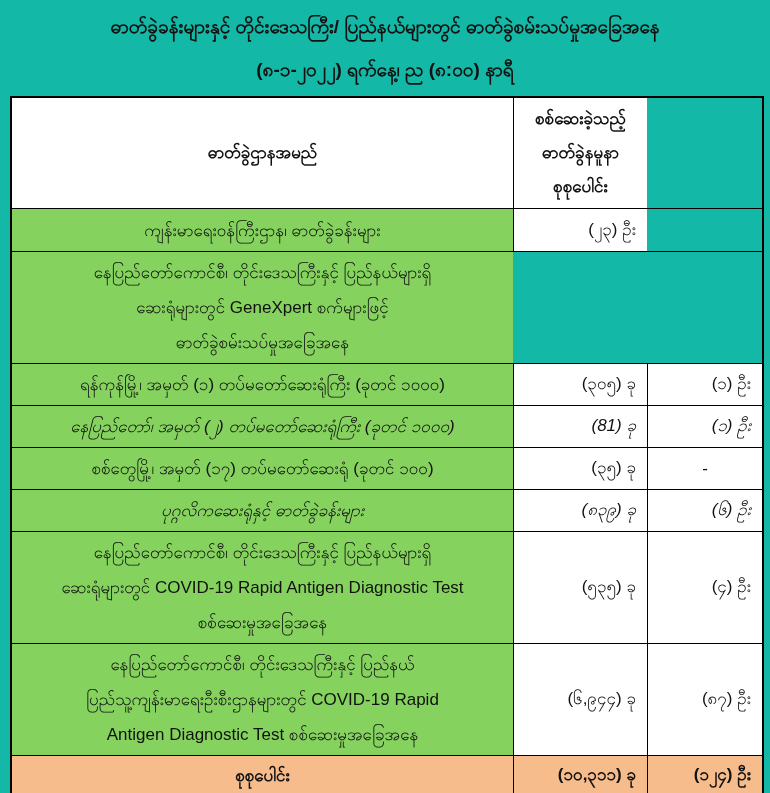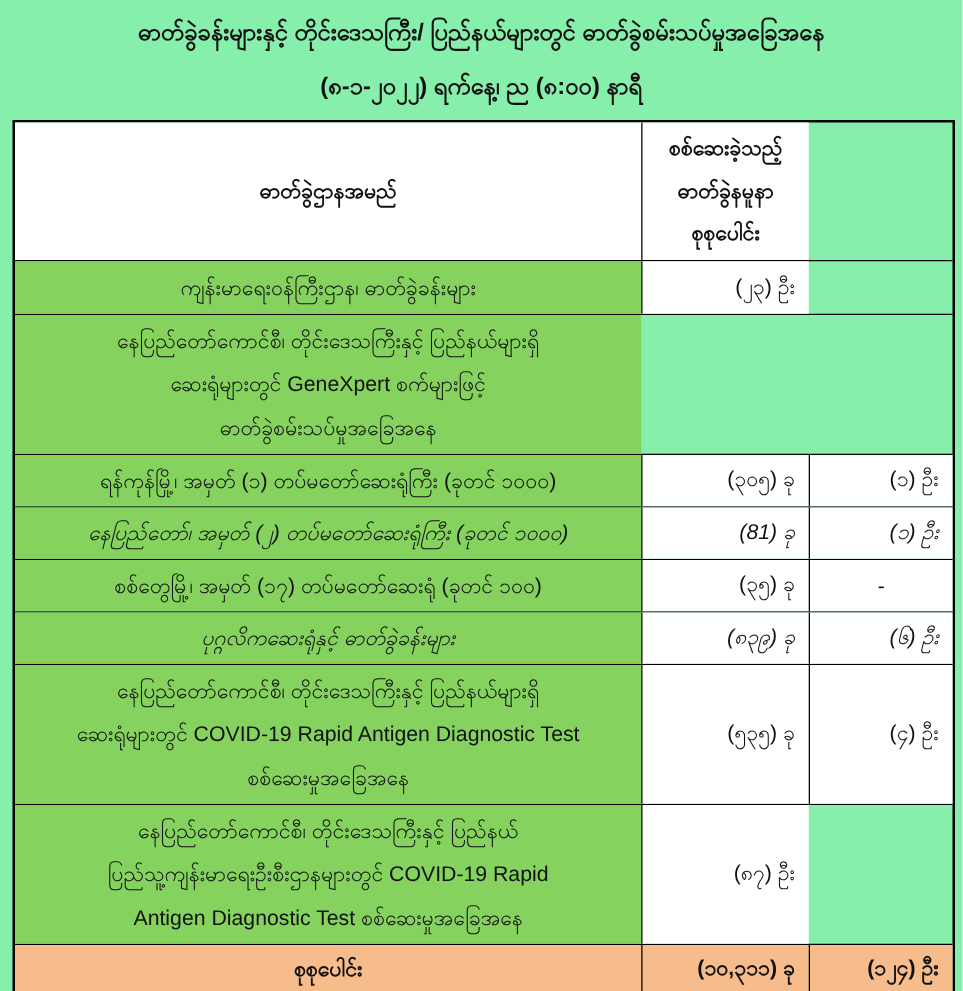--- a/index.html
+++ b/index.html
@@ -7,21 +7,21 @@
     padding: 0;
     background: #ffffff;
     width: 770px;
     font-family: "Liberation Sans", "DejaVu Sans", sans-serif;
     color: var(--text, #111111);
   }
   .page {
     width: 770px;
     height: 793px;
     position: relative;
-    background: #86efac;
+    background: #14b8a6;
     overflow: hidden;
   }
   .title-block {
     padding-top: 8px;
     text-align: center;
     font-weight: bold;
     font-size: 19px;
   }
   .title-line {
     line-height: 37px;
@@ -149,20 +149,21 @@
 ဆေးရုံများတွင် COVID-19 Rapid Antigen Diagnostic Test
 စစ်ဆေးမှုအခြေအနေ</div>
       <div class="cell num-cell">(၅၃၅) ခု</div>
       <div class="cell num-cell">(၄) ဦး</div>
     </div>
 
     <div class="row green-row rh-t">
       <div class="cell name-cell">နေပြည်တော်ကောင်စီ၊ တိုင်းဒေသကြီးနှင့် ပြည်နယ်
 ပြည်သူ့ကျန်းမာရေးဦးစီးဌာနများတွင် COVID-19 Rapid
 Antigen Diagnostic Test စစ်ဆေးမှုအခြေအနေ</div>
+      <div class="cell num-cell">(၆,၉၄၄) ခု</div>
       <div class="cell num-cell">(၈၇) ဦး</div>
     </div>
 
     <div class="row total-row">
       <div class="cell name-cell">စုစုပေါင်း</div>
       <div class="cell num-cell">(၁၀,၃၁၁) ခု</div>
       <div class="cell num-cell">(၁၂၄) ဦး</div>
     </div>
 
   </div>

